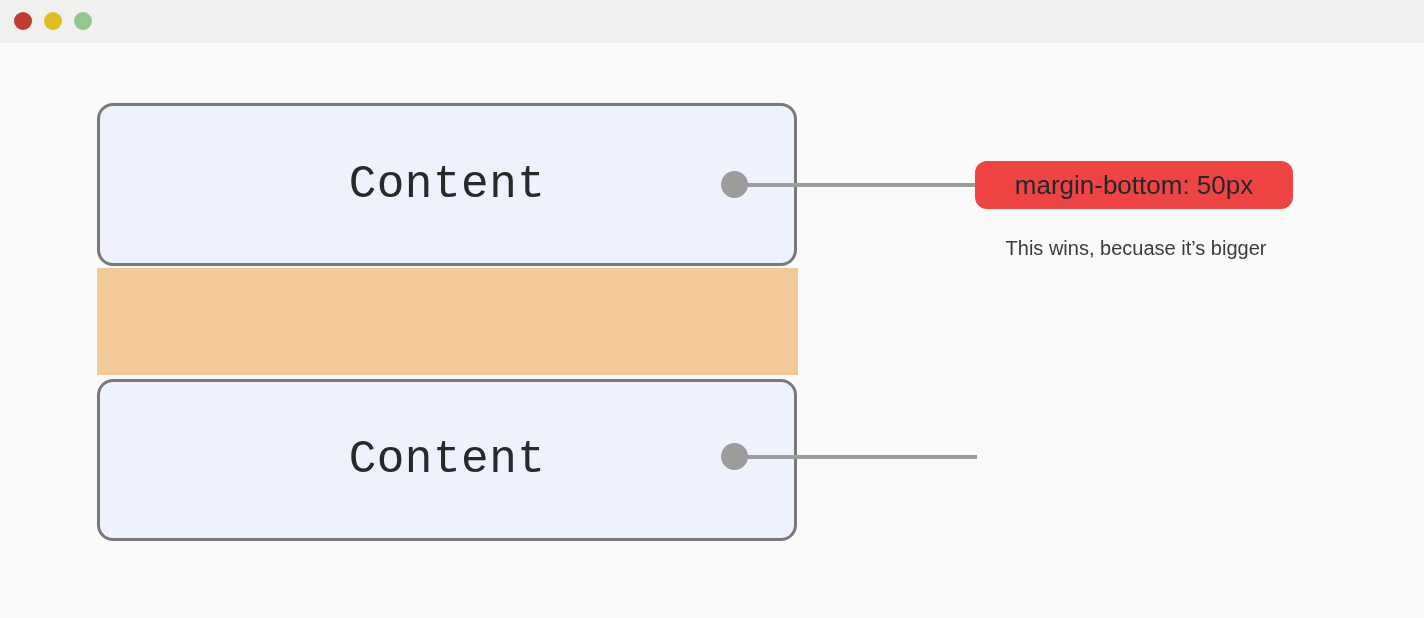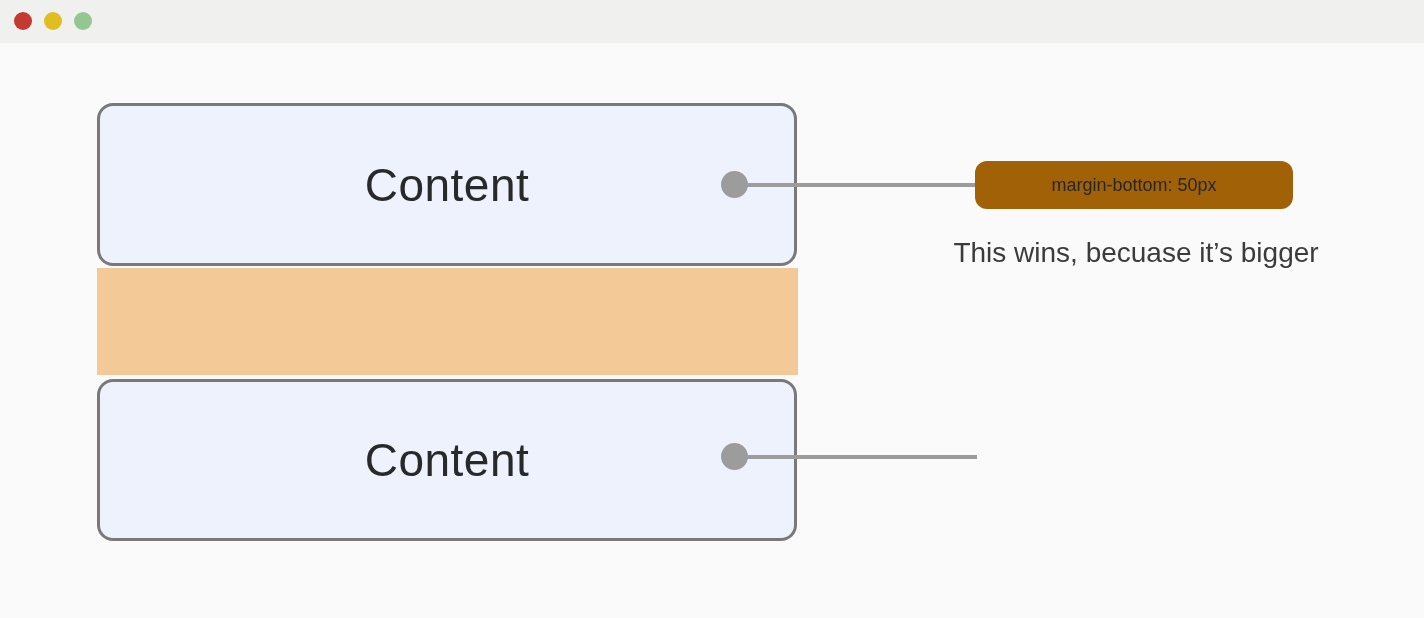--- a/index.html
+++ b/index.html
@@ -35,20 +35,21 @@
   .content-box {
     position: absolute;
     left: 97px;
     width: 700px;
     background: #eef2fc;
     border: 3px solid #797979;
     border-radius: 16px;
     display: flex;
     align-items: center;
     justify-content: center;
+    font-family: Liberation Mono, monospace;
   }
   .box-top    { top: 103px; height: 163px; }
   .box-bottom { top: 379px; height: 162px; }
   .content-label {
     font-size: 46px;
     color: #28292b;
     letter-spacing: 0.5px;
   }
 
   
@@ -74,39 +75,39 @@
     background: #9c9c9c;
   }
   .dot-1 { left: 721px; top: 171px; }
   .dot-2 { left: 721px; top: 443px; }
 
   
   .badge {
     position: absolute;
     left: 975px;
     width: 318px; height: 48px;
-    background: #a16207;
+    background: #ef4444;
     border-radius: 12px;
     display: flex;
     align-items: center;
     justify-content: center;
-    font-size: 18px;
+    font-size: 26px;
     color: #26272a;
     white-space: nowrap;
   }
   .badge-1 { top: 161px; }
   .badge-2 { top: 432px; }
 
   
   .caption {
     position: absolute;
     left: 936px; top: 237px;
     width: 400px;
     text-align: center;
-    font-size: 28px;
+    font-size: 20px;
     color: #3b3b3d;
   }
 </style>
 </head>
 <body>
 
 <div class="window">
 
   <div class="titlebar">
     <div class="traffic-light tl-close"></div>

